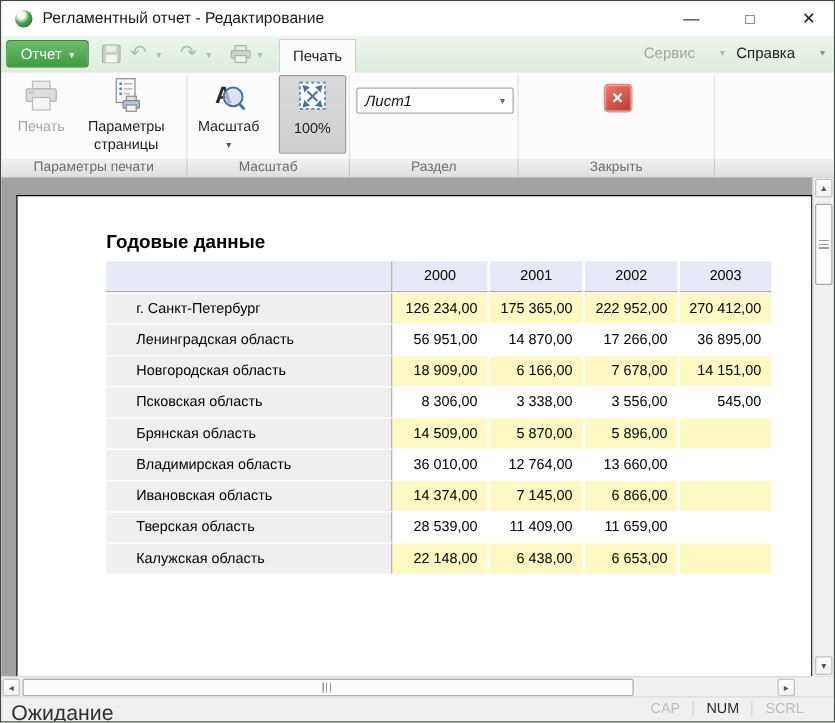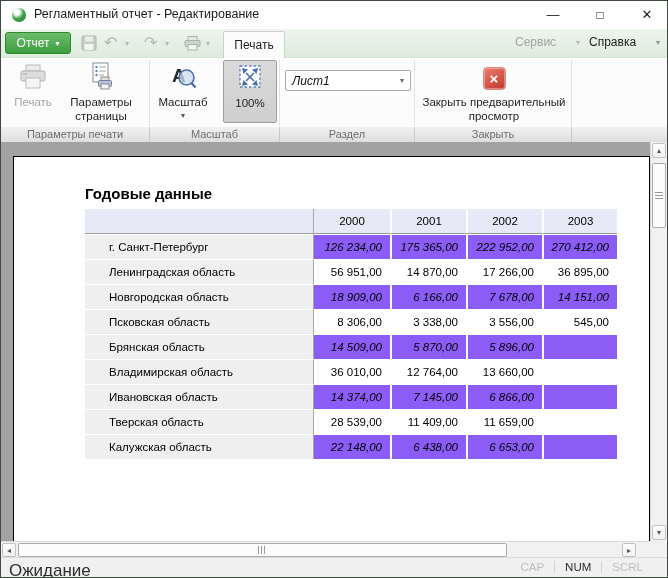--- a/index.html
+++ b/index.html
@@ -79,21 +79,21 @@
   .report-table { position:absolute; left:71px; top:52px; border-collapse:separate; border-spacing:0;
     table-layout:fixed; font-size:11.5px; color:#000; }
   .report-table th, .report-table td { height:25px; white-space:nowrap; overflow:hidden; font-weight:normal; }
   .report-table th { background:#e7e9f6; border-bottom:1px solid #9b9b9b; text-align:center; }
   .report-table th.corner { border-right:1px solid #a6a6a6; }
   .report-table th.year + th.year { border-left:2px solid #ffffff; }
   .report-table tbody td { border-top:1px solid #ffffff; }
   td.label { background:#efefef; border-right:1px solid #a6a6a6; }
   td.val { text-align:right; padding-right:8px; }
   td.val + td.val { border-left:2px solid #ffffff; }
-  tr.stripe td.val { background:#8b5cf6;font-style:italic; }
+  tr.stripe td.val { background:#fef9c3; }
   tr.plain td.val { background:#ffffff; }
   
   .vscroll { position:absolute; right:0; top:0; width:17px; height:399px; background:#f1f1f1; border-left:1px solid #d9d9d9; }
   .hscroll { position:absolute; left:0; bottom:0; width:651px; height:18px; background:#f1f1f1; border-top:1px solid #d9d9d9; }
   .corner-box { position:absolute; right:0; bottom:0; width:17px; height:18px; background:#f1f1f1; }
   .sc-btn { position:absolute; background:linear-gradient(#fdfdfd,#f2f2f2); border:1px solid #c2c2c2; border-radius:2px;
     display:flex; align-items:center; justify-content:center; font-size:8px; color:#555; }
   .v-up   { left:1px; top:1px; width:14px; height:15px; }
   .v-down { left:1px; bottom:1px; width:14px; height:15px; }
   .h-left { left:1px; top:1px; width:14px; height:14px; }
@@ -230,21 +230,20 @@
       <span class="val">Лист1</span>
       <span class="caret">▾</span>
     </div>
 
     <div class="vsep" style="left:413px;"></div>
 
     <div class="rb-btn btn-closepreview">
       <span class="ic">
         <span class="red-x">×</span>
       </span>
-      <span class="rb-label">Закрыть предварительный просмотр</span>
     </div>
 
     <div class="vsep" style="left:570px;"></div>
 
     <div class="groupstrip" style="top:69px; position:absolute; left:0;">
       <span class="group-label" style="left:0; width:148px;">Параметры печати</span>
       <span class="gsep" style="left:148px;"></span>
       <span class="group-label" style="left:149px; width:129px;">Масштаб</span>
       <span class="gsep" style="left:278px;"></span>
       <span class="group-label" style="left:279px; width:134px;">Раздел</span>

